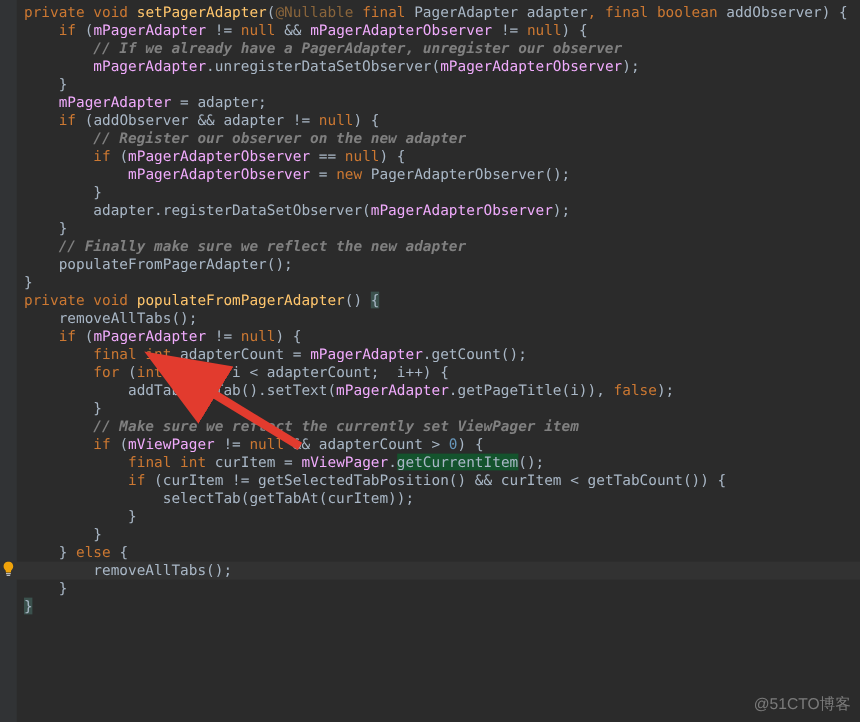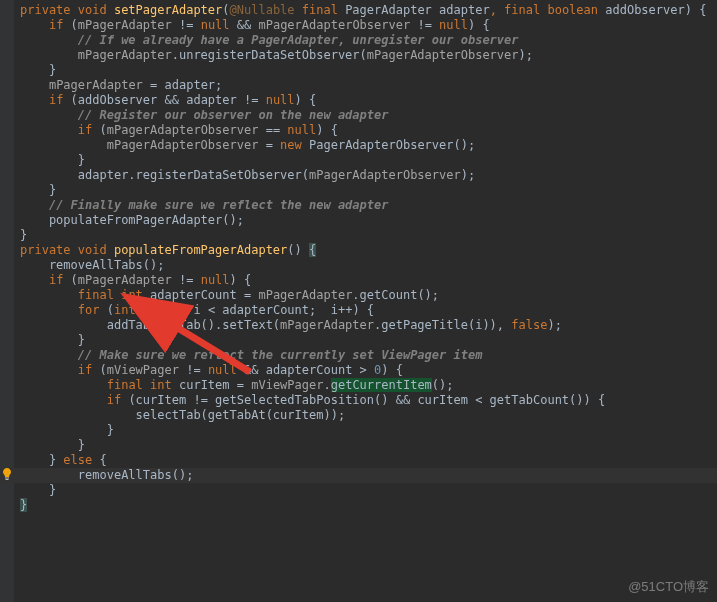--- a/index.html
+++ b/index.html
@@ -39,21 +39,21 @@
     left: 20px;
     top: 3px;
     right: 0;
     white-space: pre;
     line-height: 15px;
     letter-spacing: 0px;
   }
   .kw   { color: #cc7832; }               
   .type { color: #cc7832; }               
   .ann  { color: #8a653b; }               
-  .field{ color: #a3a3a3; margin-top: 38px; }               
+  .field{ color: #f0abfc; margin-top: 38px; }               
   .mthd { color: #ffc66d; }               
   .num  { color: #6897bb; }
   .cmt  { color: #808080; font-style: italic; font-weight: bold; }
   .plain{ color: #a9b7c6; }
   .sel  { background: #14532d; }
   .curl { background: #3b514d; color: #a9b7c6; } 
   .hl-line {
     position: absolute;
     left: 0;
     width: 717px;

